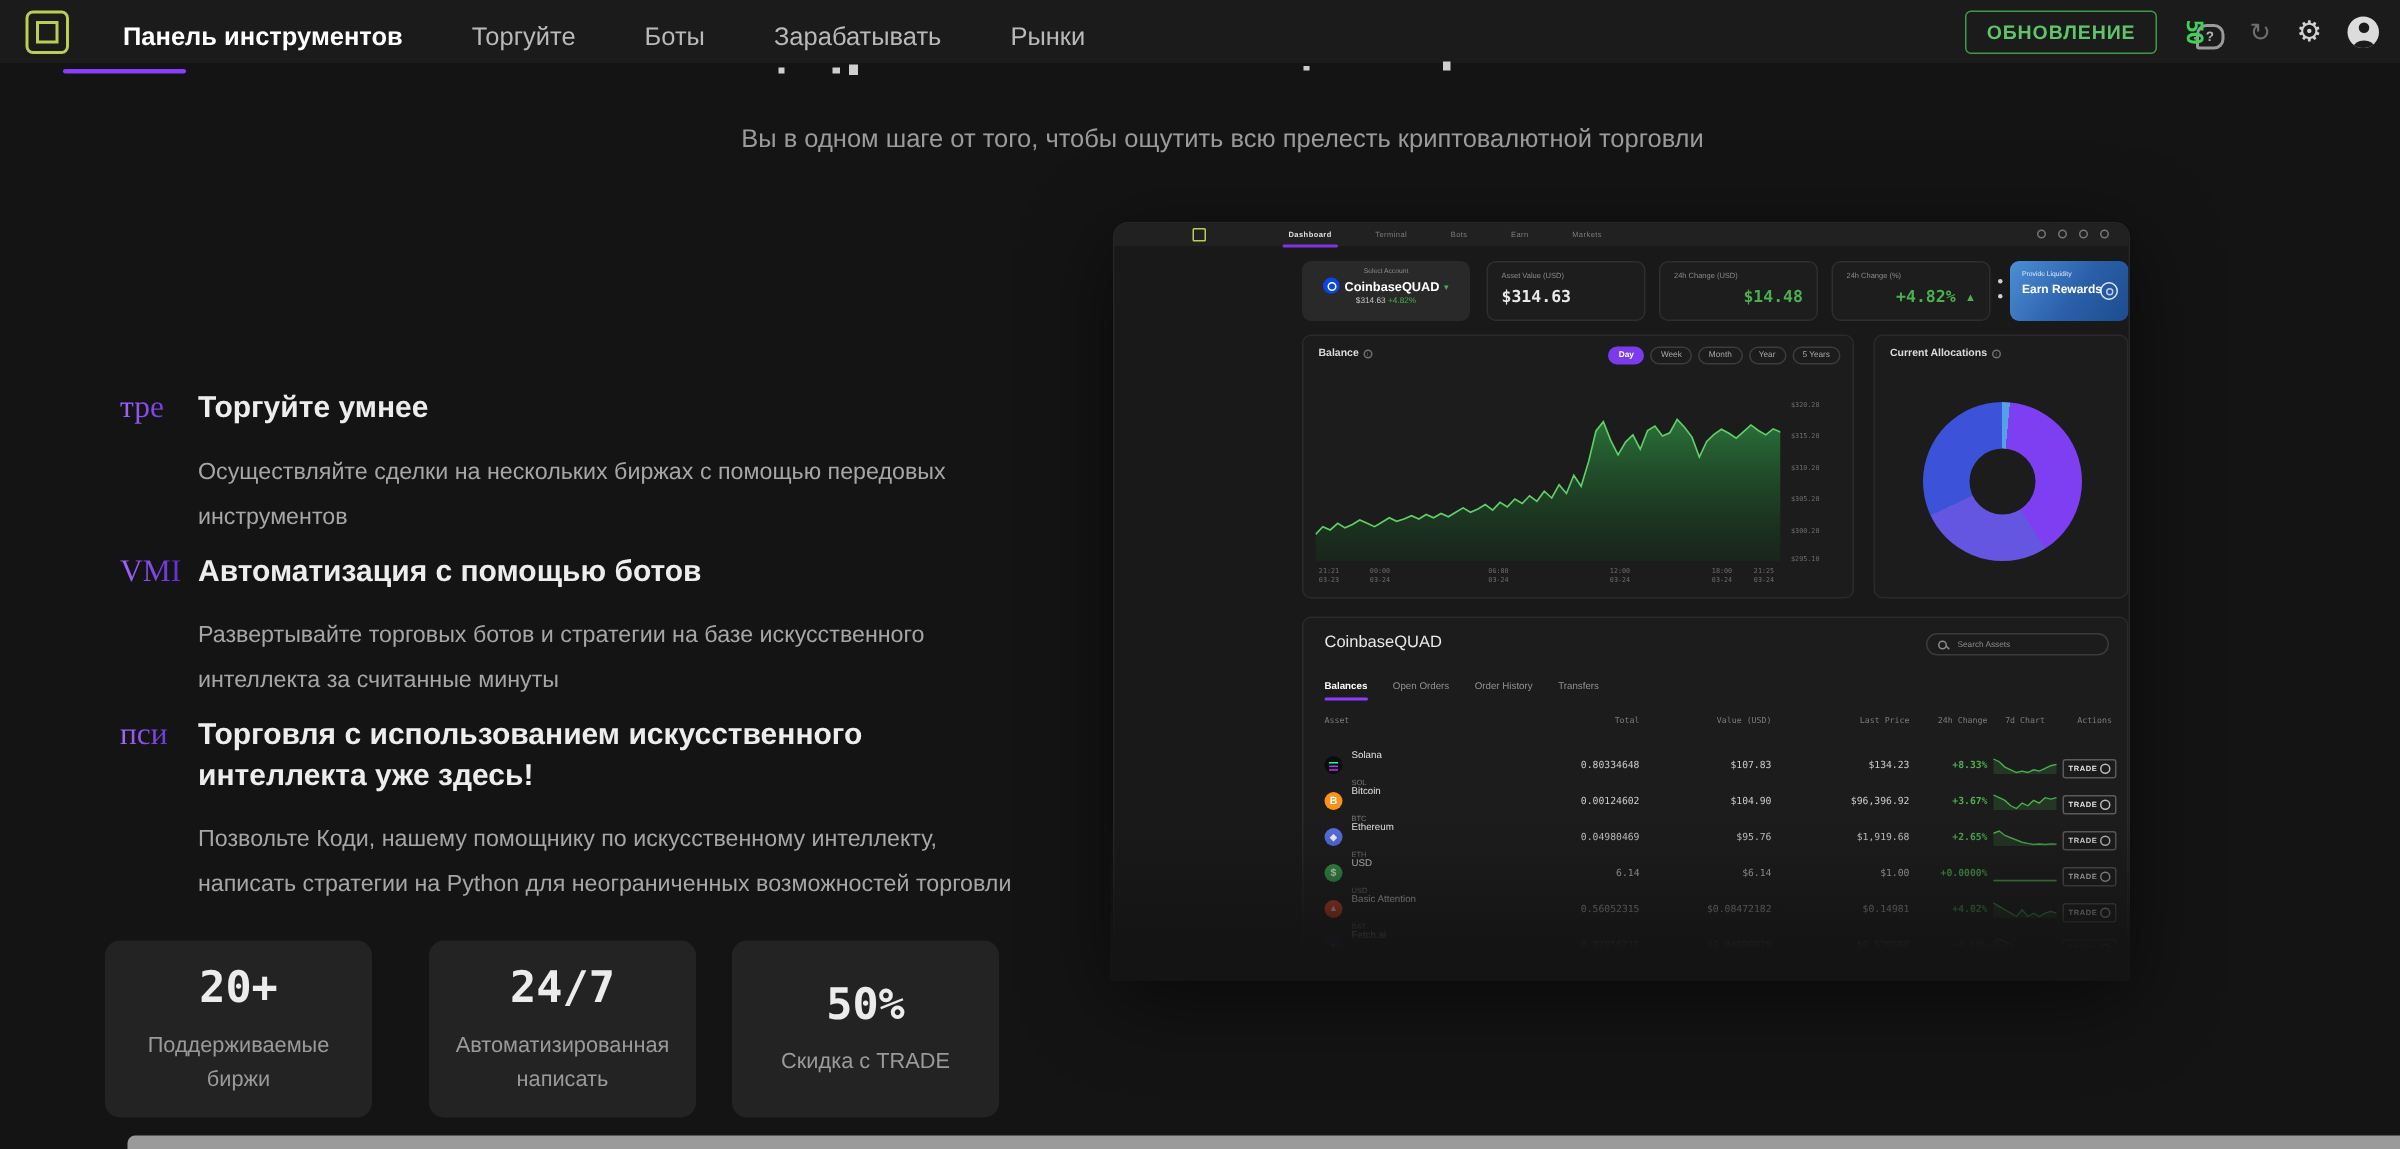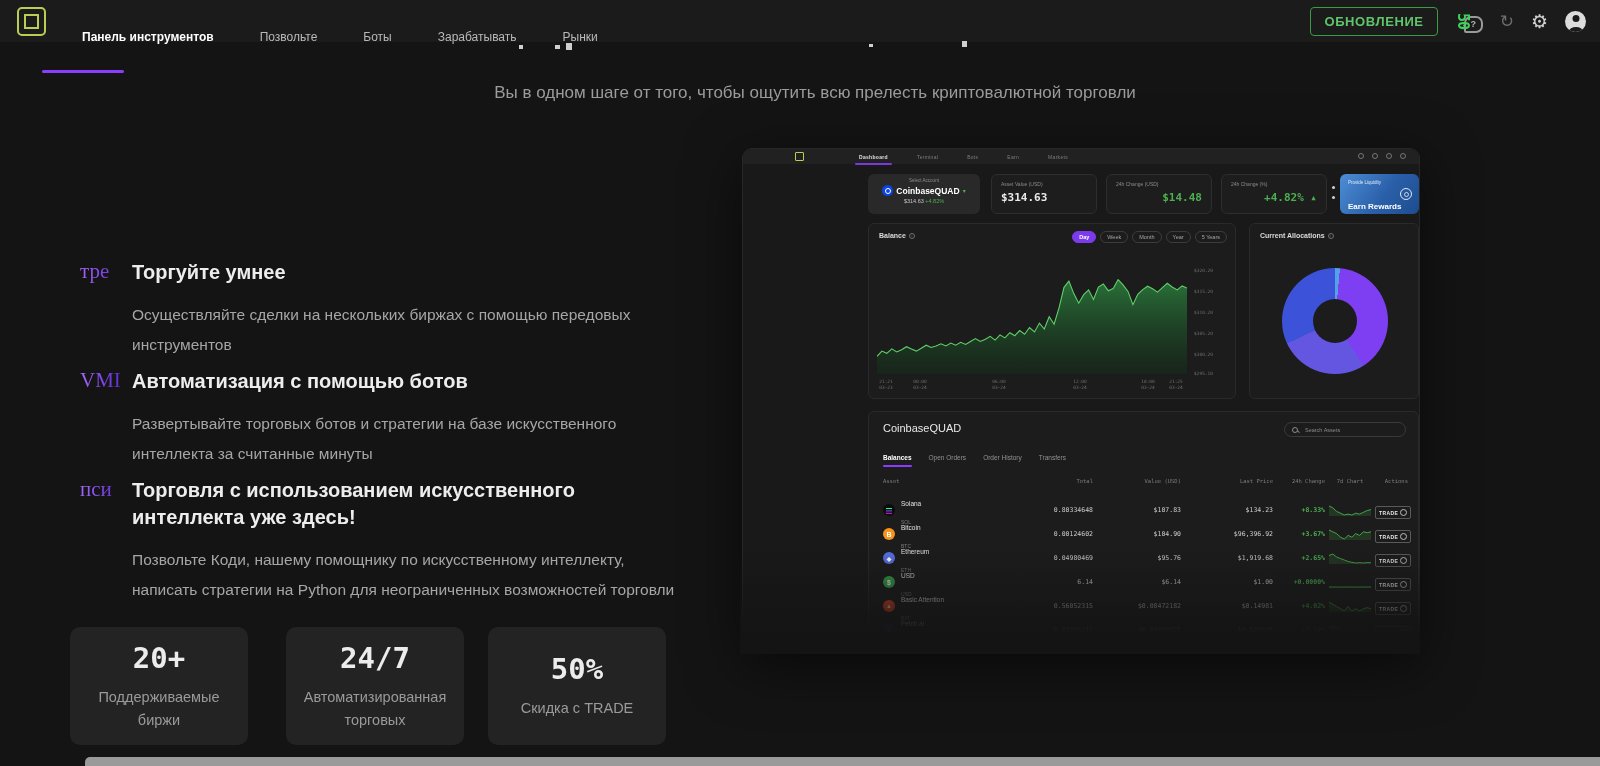--- a/index.html
+++ b/index.html
@@ -3,21 +3,21 @@
 <meta charset="utf-8">
 <style>
   html,body{margin:0;padding:0;background:#0d0d0d;}
   #app{position:relative;width:1600px;height:766px;background:#141414;overflow:hidden;
        font-family:"Liberation Sans",sans-serif;color:#e8e8e8;}
   
   .topnav{position:absolute;top:0;left:0;right:0;height:42px;background:#1b1b1b;display:flex;align-items:center;}
   .logo{width:25px;height:25px;border:2px solid #b9cf52;border-radius:5px;margin-left:17px;position:relative;flex:none;}
   .logo::before{content:"";position:absolute;inset:5px;border:2px solid #b9cf52;}
   .nav-tabs{display:flex;margin-left:13px;height:42px;}
-  .nav-tab{position:relative;display:flex;align-items:center;height:42px;padding:16px 23px;font-size:12px;color:#b9b9b9;cursor:pointer;white-space:nowrap;}
+  .nav-tab{position:relative;display:flex;align-items:center;height:42px;padding:4px 23px;font-size:17px;color:#b9b9b9;cursor:pointer;white-space:nowrap;}
   .nav-tab.active{color:#ffffff;font-weight:700;}
   .nav-tab.active::after{content:"";position:absolute;left:-17px;bottom:1px;width:82px;height:3px;background:#8b3dff;border-radius:2px;}
   .nav-right{position:absolute;right:14px;top:0;height:42px;display:flex;align-items:center;gap:17px;}
   .update-btn{border:1.5px solid #3e9a44;color:#5fc46a;background:transparent;border-radius:4px;
       font-family:"Liberation Sans",sans-serif;font-size:13px;font-weight:700;letter-spacing:.6px;
       padding:6px 13px;cursor:pointer;}
   .promo-wrap{display:flex;align-items:center;}
   .promo-50{display:inline-block;transform:rotate(90deg);color:#3fd05a;font-weight:700;font-size:15px;
       font-family:"DejaVu Sans Mono",monospace;letter-spacing:-1px;}
   .help-bubble{width:15px;height:13px;border:2px solid #9a9a9a;border-radius:7px 7px 7px 2px;background:#1b1b1b;
@@ -64,21 +64,21 @@
   .p-acc-val b{color:#4caf50;font-weight:400;}
   .p-stat{position:absolute;top:25px;height:40px;width:106px;border:1px solid #2e2e2e;background:#1d1d1d;border-radius:6px;
       box-sizing:border-box;padding:6px 9px;}
   .p-stat-label{font-size:5px;color:#8a8a8a;}
   .p-stat-value{font-size:11px;font-weight:700;color:#e9e9e9;margin-top:4px;font-family:"DejaVu Sans Mono",monospace;}
   .p-stat-value.green{color:#4caf50;text-align:right;}
   .p-dot{position:absolute;width:3px;height:3px;border-radius:50%;background:#cfcfcf;}
   .p-earn{position:absolute;left:597px;top:25px;width:79px;height:40px;border-radius:6px;
       background:linear-gradient(125deg,#4d8ed6 0%,#2a60a9 55%,#1d4c8f 100%);padding:6px 8px;box-sizing:border-box;}
   .p-earn-label{font-size:4.5px;color:rgba(255,255,255,.85);}
-  .p-earn-title{font-size:8px;font-weight:700;color:#fff;margin-top:17px;}
+  .p-earn-title{font-size:8px;font-weight:700;color:#fff;margin-top:3px;}
   .p-earn-ico{position:absolute;right:7px;top:14px;width:10px;height:10px;border:1px solid rgba(255,255,255,.85);border-radius:50%;}
   .p-earn-ico::before{content:"";position:absolute;inset:2.5px;border:1px solid rgba(255,255,255,.7);border-radius:50%;}
   .panel{position:absolute;background:#1c1c1c;border:1px solid #2a2a2a;border-radius:6px;box-sizing:border-box;}
   .panel-head{display:flex;align-items:center;gap:3px;padding:8px 10px 0 10px;font-size:7px;font-weight:700;color:#dcdcdc;}
   .info-dot{width:6px;height:6px;border:1px solid #6f6f6f;border-radius:50%;font-size:4px;color:#6f6f6f;
       display:inline-flex;align-items:center;justify-content:center;font-weight:400;box-sizing:border-box;}
   .pill-row{position:absolute;top:7px;right:8px;display:flex;gap:4px;}
   .pill{font-size:5.5px;color:#a5a5a5;border:1px solid #3c3c3c;border-radius:8px;padding:2px 6px;white-space:nowrap;}
   .pill.active{background:#7c3aed;border-color:#7c3aed;color:#fff;font-weight:700;}
   #balance-svg{position:absolute;left:8px;top:32px;}
@@ -126,21 +126,21 @@
 </style>
 </head>
 <body>
 
 <div id="app">
 
   <header class="topnav">
     <div class="logo"></div>
     <nav class="nav-tabs">
       <div class="nav-tab active">Панель инструментов</div>
-      <div class="nav-tab">Позвольте</div>
+      <div class="nav-tab">Торгуйте</div>
       <div class="nav-tab">Боты</div>
       <div class="nav-tab">Зарабатывать</div>
       <div class="nav-tab">Рынки</div>
     </nav>
     <div class="nav-right">
       <button class="update-btn">ОБНОВЛЕНИЕ</button>
       <div class="promo-wrap">
         <span class="promo-50">50</span>
         <span class="help-bubble">?</span>
       </div>
@@ -179,21 +179,21 @@
       <p class="feat-desc">Позвольте Коди, нашему помощнику по искусственному интеллекту, написать стратегии на Python для неограниченных возможностей торговли</p>
     </div>
   </div>
 
   <div class="stat-card" style="left:70px;">
     <div class="stat-value">20+</div>
     <div class="stat-label">Поддерживаемые биржи</div>
   </div>
   <div class="stat-card" style="left:286px;">
     <div class="stat-value">24/7</div>
-    <div class="stat-label">Автоматизированная торговых</div>
+    <div class="stat-label">Автоматизированная написать</div>
   </div>
   <div class="stat-card" style="left:488px;">
     <div class="stat-value">50%</div>
     <div class="stat-label">Скидка с TRADE</div>
   </div>
 
   <div class="footer-strip"></div>
 
   <div class="preview">
 

